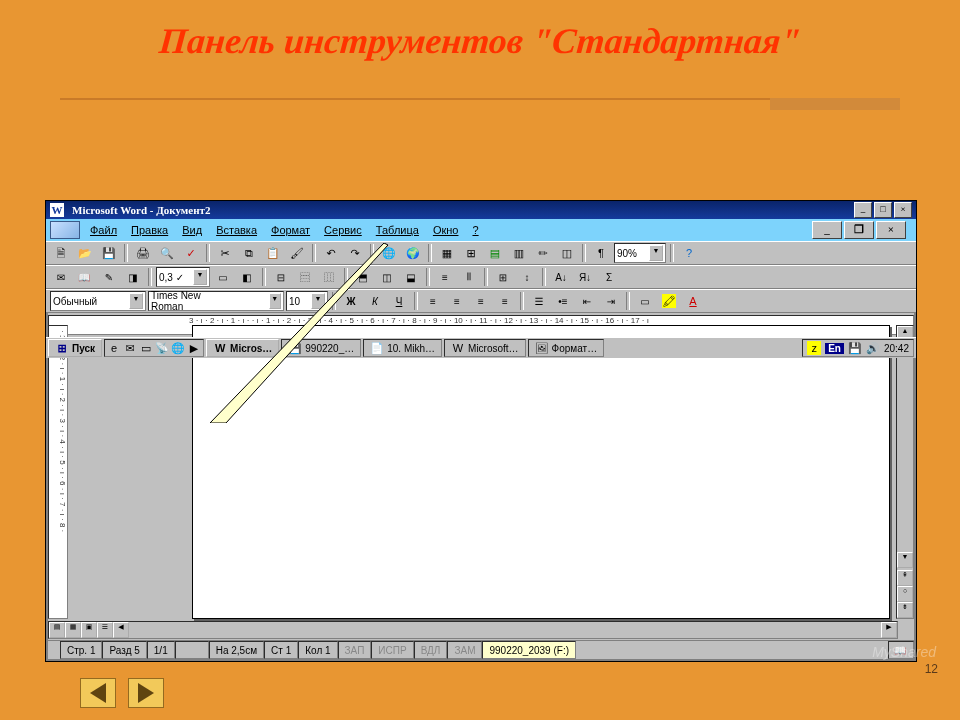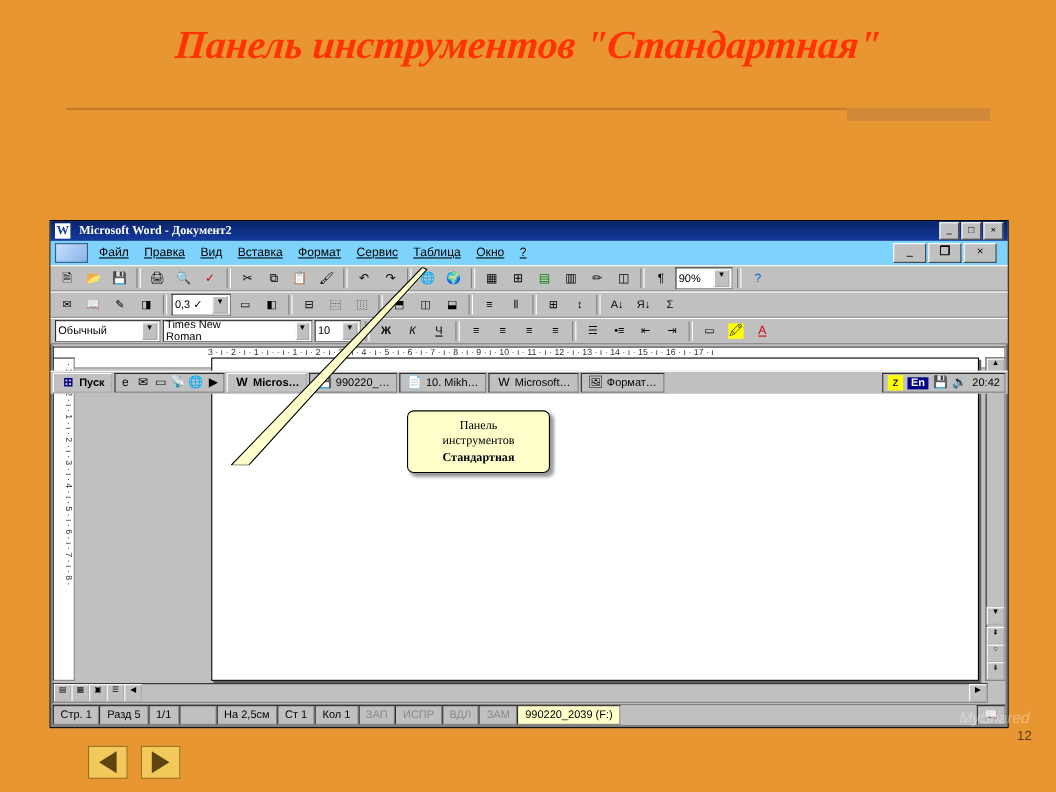--- a/index.html
+++ b/index.html
@@ -31,21 +31,21 @@
   .sep{width:2px;height:18px;border-left:1px solid #808080;border-right:1px solid #fff;margin:0 2px;}
   .combo{height:18px;background:#fff;border:1px inset #808080;display:flex;align-items:center;padding:0 2px;font-size:10px;}
   .combo .arr{width:12px;height:14px;background:#c0c0c0;border:1px outset #fff;margin-left:auto;line-height:10px;text-align:center;font-size:7px;}
   .ruler{height:18px;background:#fff;border:1px inset #808080;margin:2px;font-size:8px;color:#333;overflow:hidden;white-space:nowrap;letter-spacing:0;padding-left:140px;}
   .work{position:absolute;top:124px;left:2px;right:18px;bottom:42px;display:flex;}
   .vruler{width:18px;background:#fff;border:1px inset #808080;font-size:8px;color:#333;writing-mode:vertical-rl;padding-top:4px;overflow:hidden;}
   .page{flex:1;margin-left:124px;margin-right:8px;background:#fff;border:1px solid #000;box-shadow:2px 2px 0 #606060;}
   .vscroll{position:absolute;top:124px;right:2px;width:16px;bottom:42px;background:#c0c0c0;border:1px inset #808080;}
   .vscroll .btn,.hscroll .btn{width:14px;height:14px;background:#c0c0c0;border:1px outset #fff;font-size:7px;text-align:center;}
   .hscroll{position:absolute;bottom:22px;left:2px;right:18px;height:16px;background:#c0c0c0;border:1px inset #808080;display:flex;}
-  .status{position:absolute;bottom:2px;left:2px;right:2px;height:18px;background:#c0c0c0;border-top:1px solid #808080;display:flex;align-items:center;gap:0;font-size:10px;}
+  .status{position:absolute;bottom:2px;left:2px;right:2px;height:18px;background:#c0c0c0;border-top:1px solid #808080;display:flex;align-items:center;gap:0;font-size:10px;padding-left:12px;}
   .status .cell{border:1px inset #808080;padding:1px 6px;height:14px;display:flex;align-items:center;}
   .taskbar{position:absolute;bottom:-20px;left:0;right:0;height:20px;background:#c0c0c0;border-top:1px solid #fff;display:flex;align-items:center;font-size:10px;gap:2px;padding:0 2px;}
   .startbtn{background:#c0c0c0;border:1px outset #fff;padding:1px 6px;display:flex;align-items:center;gap:3px;font-weight:bold;}
   .task{background:#c0c0c0;border:1px inset #808080;padding:1px 6px;height:14px;display:flex;align-items:center;gap:3px;max-width:84px;overflow:hidden;white-space:nowrap;}
   .task.active{border:1px outset #fff;font-weight:bold;}
   .tray{margin-left:auto;border:1px inset #808080;padding:1px 4px;display:flex;align-items:center;gap:4px;}
 
   
   .callout{position:absolute;top:172px;left:324px;width:116px;background:#ffffcc;border:1px solid #000;border-radius:6px;
     box-shadow:3px 3px 3px rgba(0,0,0,.4);padding:6px;text-align:center;font:11px/1.3 "Times New Roman",serif;}
@@ -326,24 +326,19 @@
         <span class="i">🔊</span>
         <span>20:42</span>
       </span>
     </div>
 
     <div class="callout-tail">
       <svg width="200" height="180">
           <polygon points="0,180 16,180 178,2 174,0" fill="#ffffcc" stroke="#000" stroke-width="1"></polygon>
         </svg>
     </div>
-    <div class="callout">
-      <span>Панель</span><br>
-      <span>инструментов</span><br>
-      <b>Стандартная</b>
-    </div>
   </div>
 
   <div class="nav-btn nav-prev"></div>
   <div class="nav-btn nav-next"></div>
   <div class="page-num">12</div>
   <div class="watermark">MyShared</div>
 </div>
 
 </body></html>

